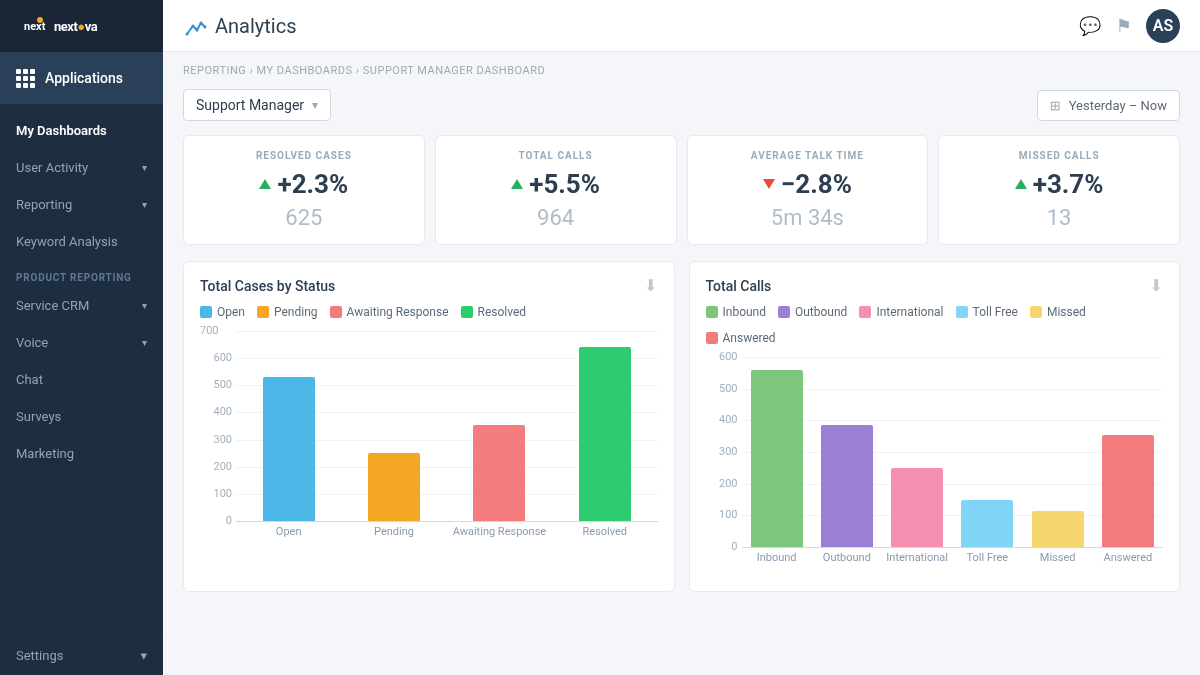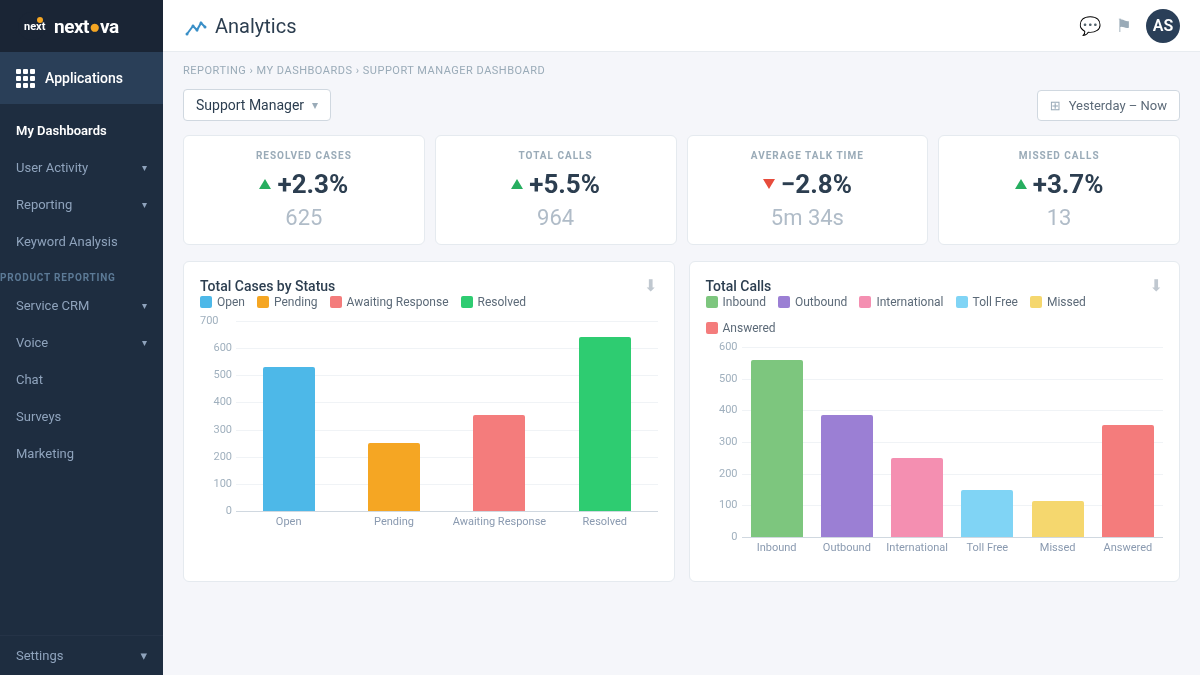--- a/index.html
+++ b/index.html
@@ -12,21 +12,21 @@
 
     .sidebar-apps { padding: 10px 16px; display: flex; align-items: center; gap: 10px; background: #2a3f58; height: 52px; cursor: pointer; }
     .grid-icon { display: grid; grid-template-columns: repeat(3,5px); gap: 2px; }
     .grid-dot { width: 5px; height: 5px; background: white; border-radius: 1px; }
     .apps-label { color: white; font-size: 14px; font-weight: 500; }
 
     .sidebar-nav { flex: 1; padding: 8px 0; overflow-y: auto; }
     .nav-item { padding: 11px 16px; color: #8fa3bc; font-size: 13px; cursor: pointer; display: flex; align-items: center; justify-content: space-between; }
     .nav-item.active { color: white; font-weight: 600; }
     .nav-item .chevron { font-size: 10px; }
-    .nav-section-label { padding: 12px 0 4px; color: #5c7a96; font-size: 10px; font-weight: 700; letter-spacing: 0.8px; text-transform: uppercase; }
+    .nav-section-label { padding: 12px 16px 4px; color: #5c7a96; font-size: 10px; font-weight: 700; letter-spacing: 0.8px; text-transform: uppercase; }
 
     .sidebar-settings { padding: 12px 16px; color: #8fa3bc; font-size: 13px; cursor: pointer; display: flex; align-items: center; justify-content: space-between; border-top: 1px solid #253347; }
 
     
     .main { flex: 1; display: flex; flex-direction: column; overflow: hidden; }
 
     
     .topbar { background: white; height: 52px; display: flex; align-items: center; padding: 0 20px; border-bottom: 1px solid #e8ecf0; justify-content: space-between; flex-shrink: 0; }
     .topbar-left { display: flex; align-items: center; gap: 8px; }
     .analytics-icon { width: 24px; height: 24px; }
@@ -55,41 +55,41 @@
     .kpi-label { font-size: 10px; font-weight: 700; color: #9aabb8; letter-spacing: 1px; text-transform: uppercase; margin-bottom: 8px; }
     .kpi-change { display: flex; align-items: center; justify-content: center; gap: 6px; margin-bottom: 6px; }
     .kpi-pct { font-size: 26px; font-weight: 700; color: #2c3e50; }
     .arrow-up { color: #27ae60; font-size: 0; width: 0; height: 0; border-left: 6px solid transparent; border-right: 6px solid transparent; border-bottom: 10px solid #27ae60; display: inline-block; }
     .arrow-down { color: #e74c3c; font-size: 0; width: 0; height: 0; border-left: 6px solid transparent; border-right: 6px solid transparent; border-top: 10px solid #e74c3c; display: inline-block; }
     .kpi-value { font-size: 22px; color: #b0bcc8; font-weight: 400; }
 
     
     .charts-row { display: flex; gap: 14px; }
     .chart-card { flex: 1; background: white; border: 1px solid #e5eaef; border-radius: 6px; padding: 14px 16px; }
-    .chart-header { display: flex; align-items: center; justify-content: space-between; }
+    .chart-header { display: flex; align-items: center; justify-content: space-between; margin-bottom: 10px; }
     .chart-title { font-size: 14px; color: #2c3e50; font-weight: 500; }
     .chart-action { color: #c0c8d0; font-size: 16px; cursor: pointer; }
     .legend { display: flex; flex-wrap: wrap; gap: 12px; margin-bottom: 12px; }
     .legend-item { display: flex; align-items: center; gap: 5px; font-size: 12px; color: #5c6a78; }
     .legend-dot { width: 12px; height: 12px; border-radius: 2px; flex-shrink: 0; }
 
     
     .bar-chart { position: relative; height: 220px; }
   </style>
 </head>
 <body>
 
 <div class="sidebar">
   <div class="sidebar-logo">
     <svg class="logo-icon" viewBox="0 0 32 32">
       <circle cx="16" cy="16" r="14" fill="#1a2535"></circle>
       <text x="8" y="20" fill="white" font-size="11" font-weight="700">next</text>
       <circle cx="24" cy="10" r="3" fill="#f5a623"></circle>
     </svg>
-    <span style="color:white;font-size:19px;font-weight:700;letter-spacing:-0.5px;">next<span style="color:#f5a623;">●</span>va</span>
+    <span style="color:white;font-size:13px;font-weight:700;letter-spacing:-0.5px;">next<span style="color:#f5a623;">●</span>va</span>
   </div>
 
   <div class="sidebar-apps">
     <div class="grid-icon">
       <div class="grid-dot"></div>
         <div class="grid-dot"></div>
         <div class="grid-dot"></div>
       <div class="grid-dot"></div>
         <div class="grid-dot"></div>
         <div class="grid-dot"></div>

